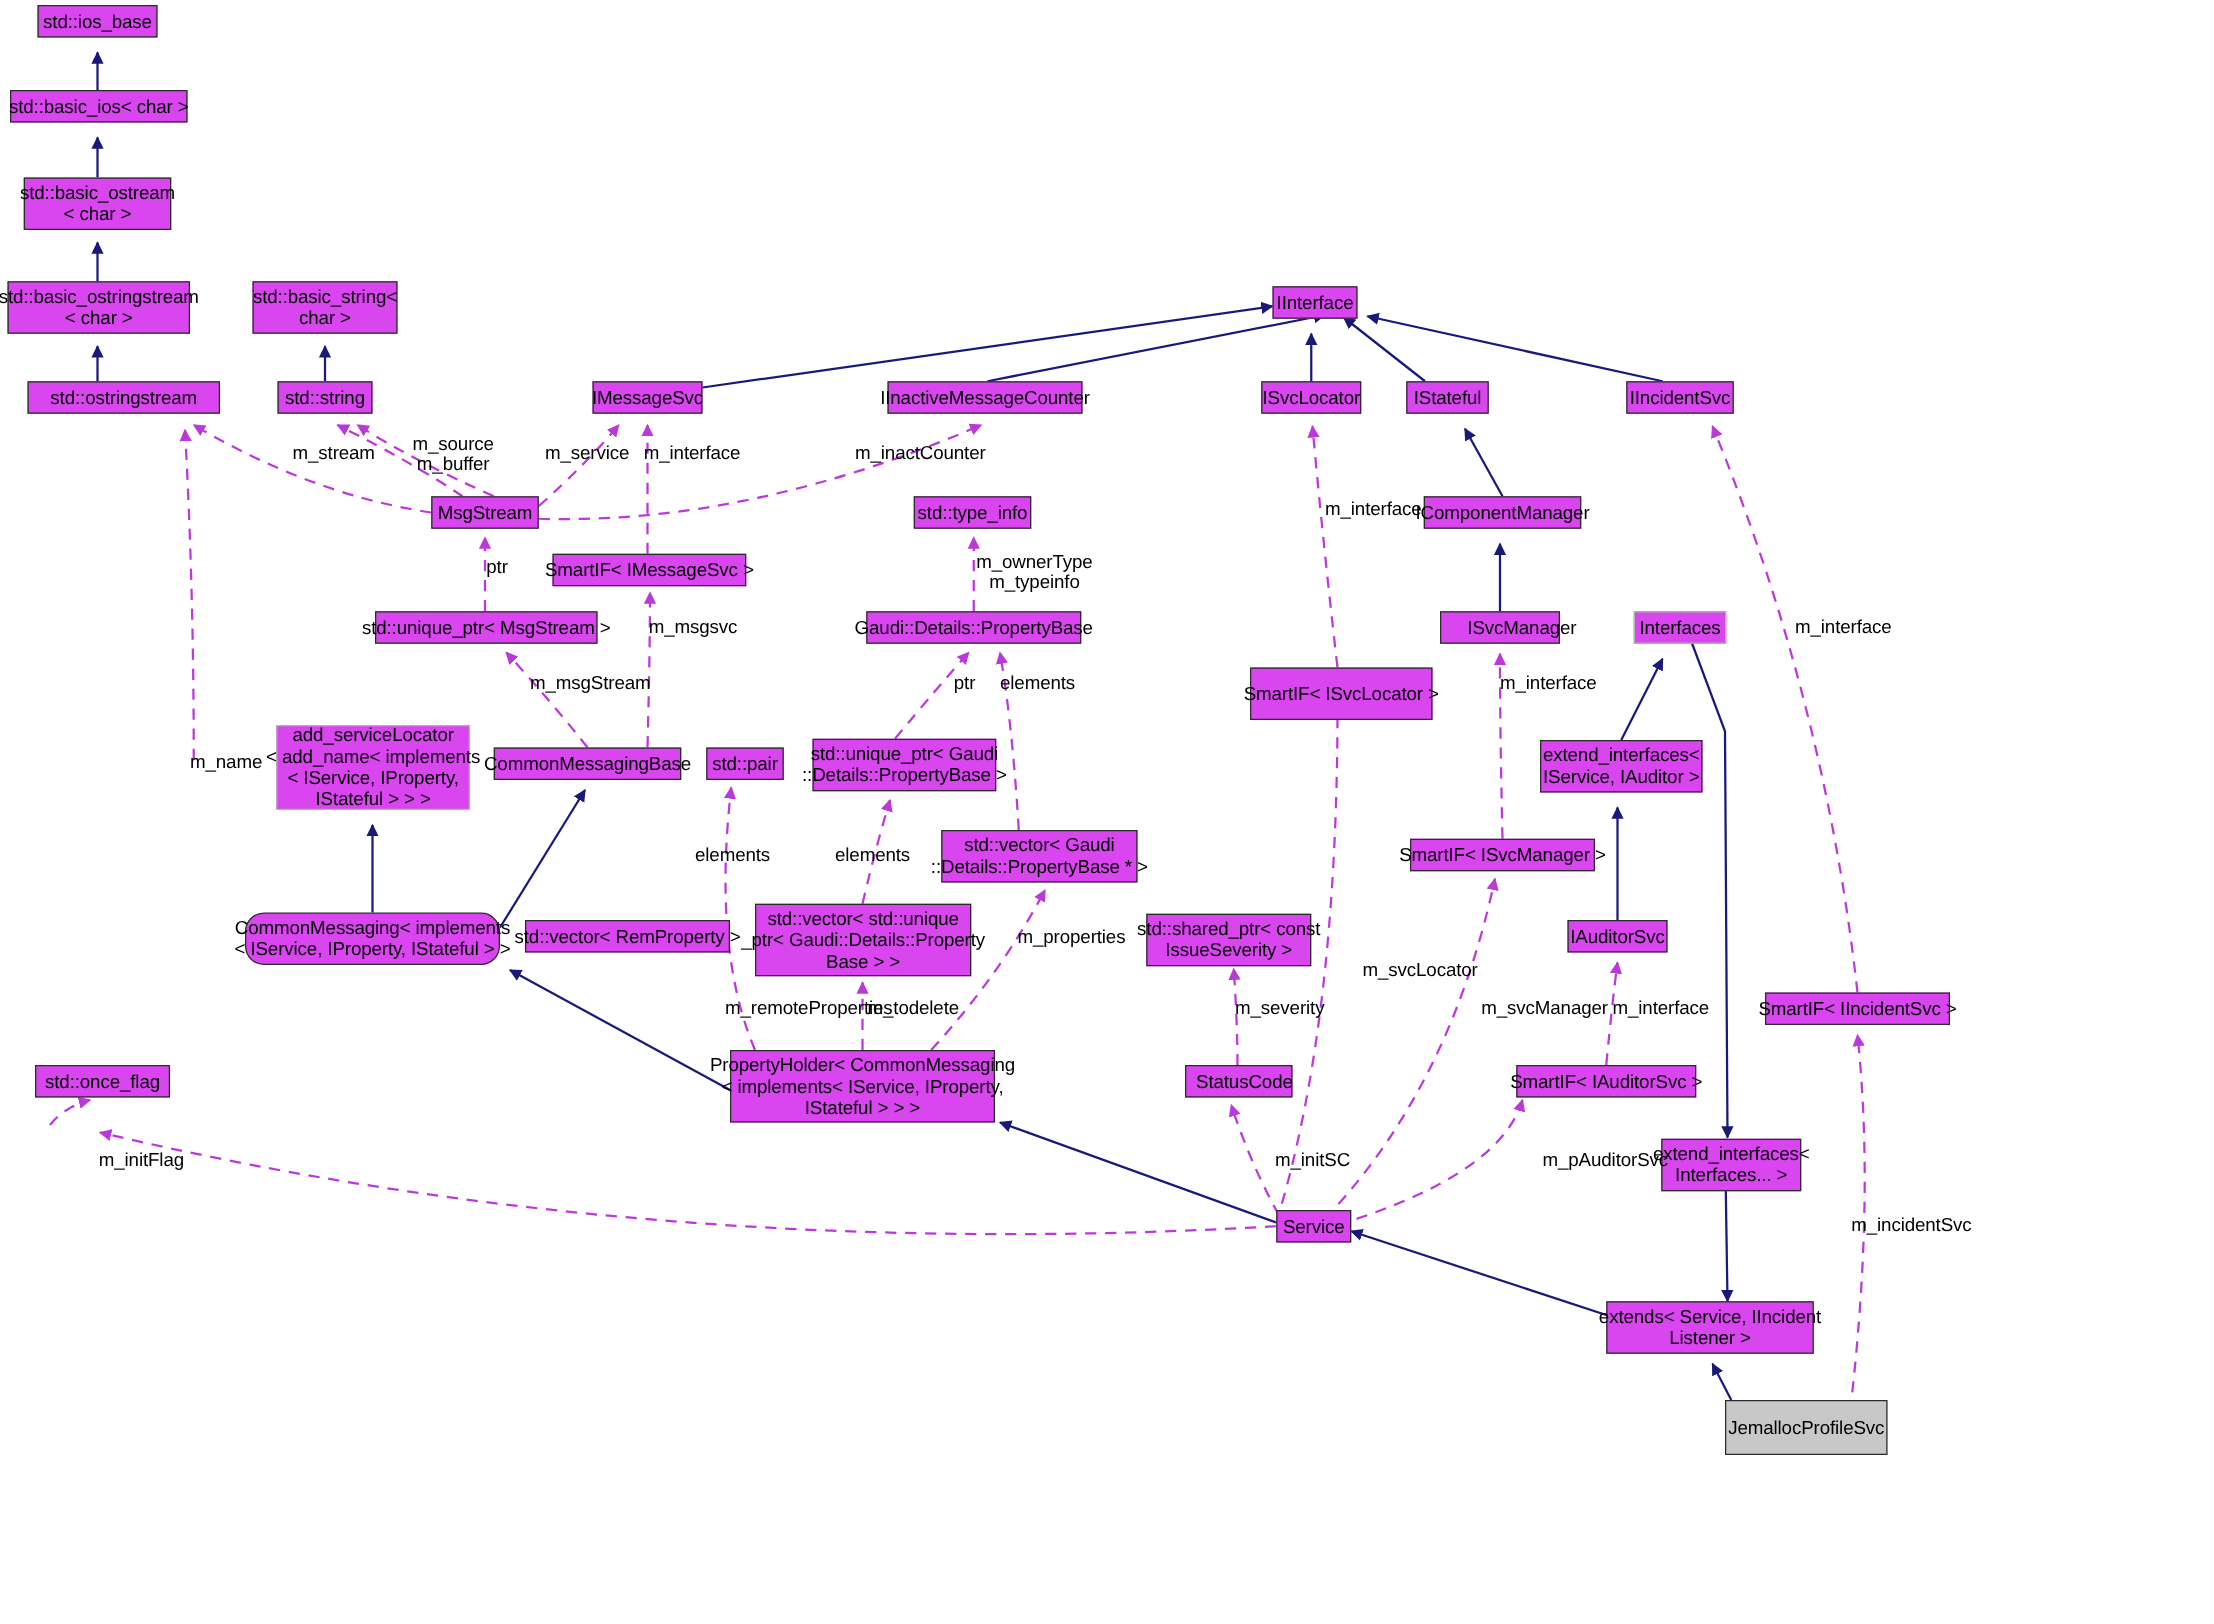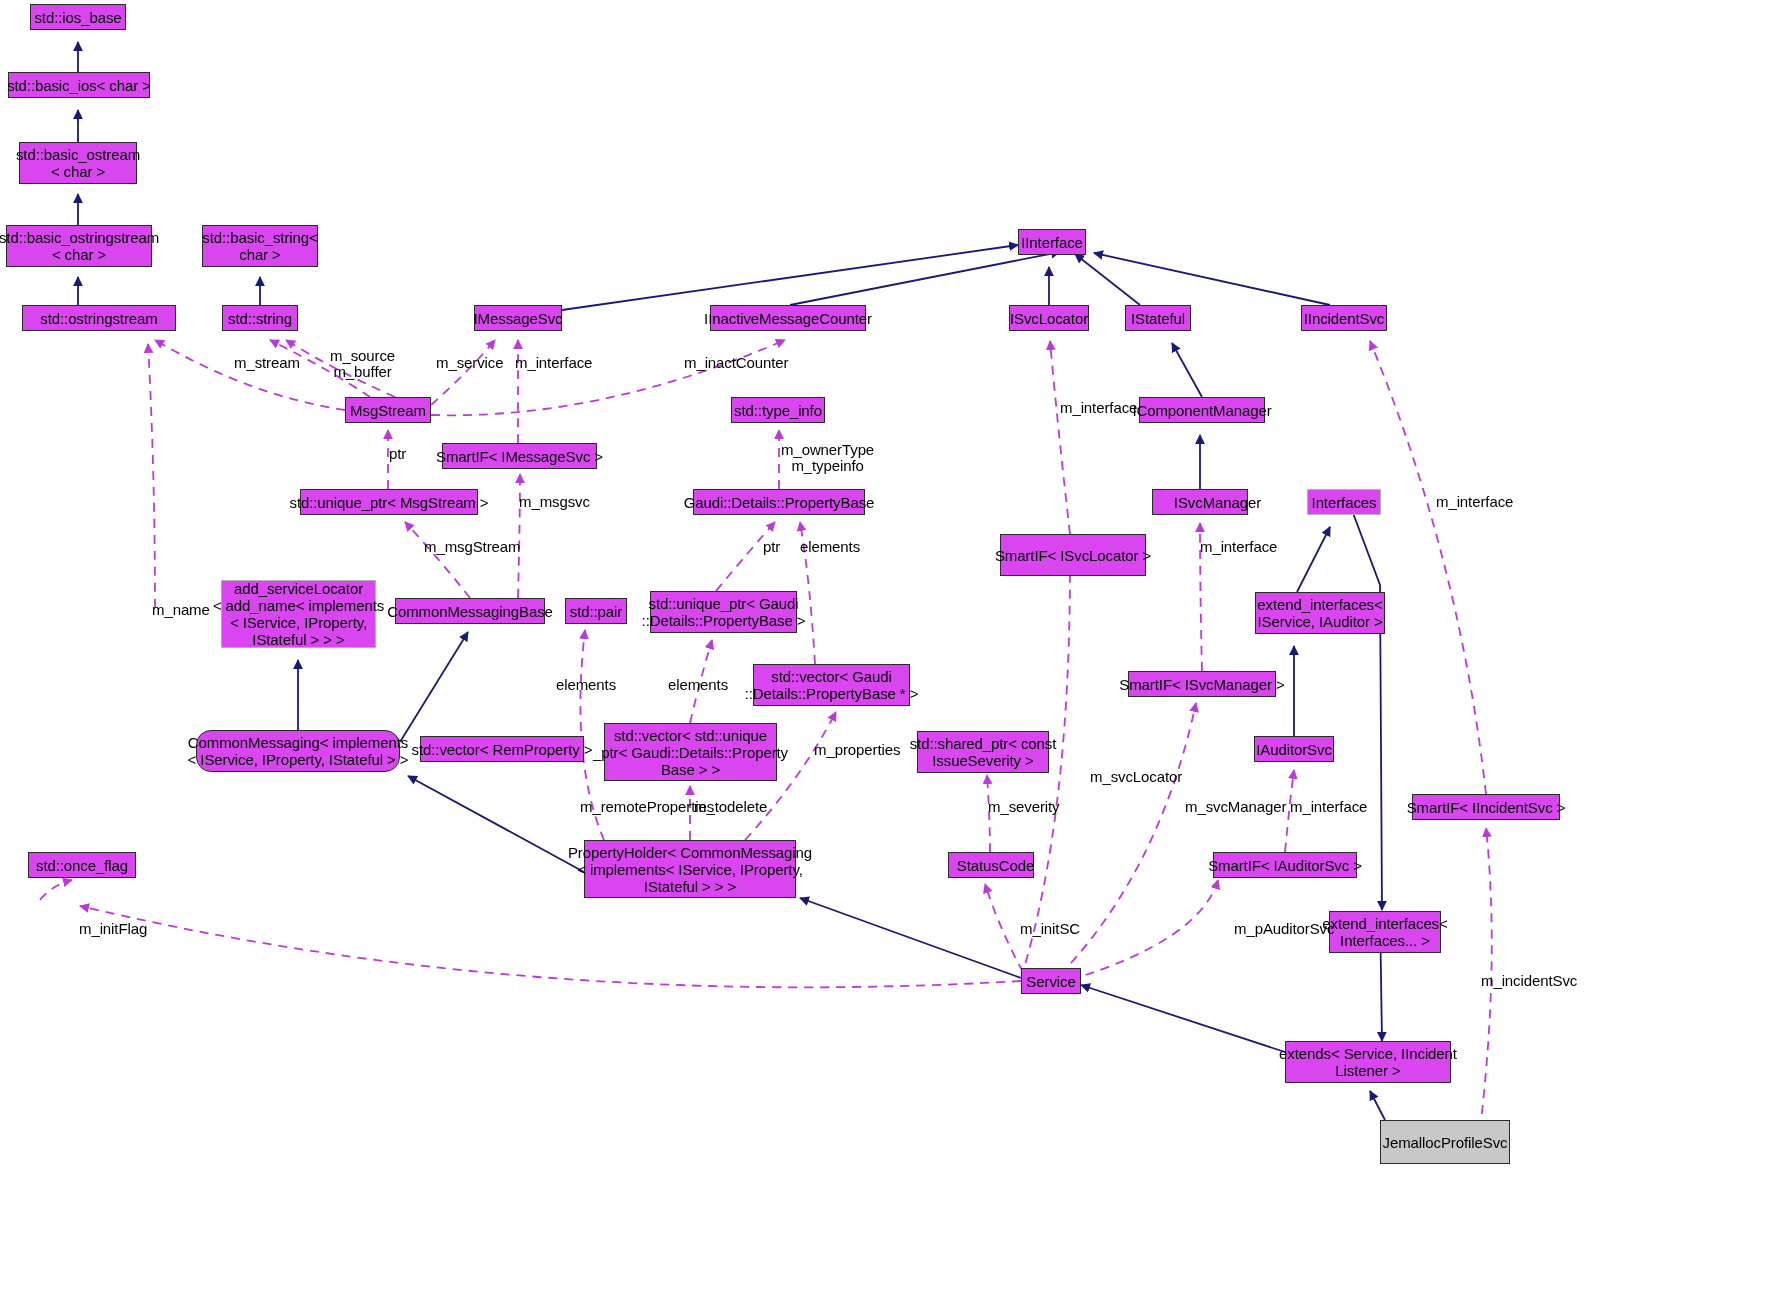--- a/index.html
+++ b/index.html
@@ -139,21 +139,21 @@
       <div class="node faint" style="left: 1307px; top: 489px; width: 74px; height: 26px;">Interfaces</div>
       <div class="node" style="left: 1000px; top: 534px; width: 146px; height: 42px;">SmartIF&lt; ISvcLocator &gt;</div>
       <div class="node faint" style="left: 221px; top: 580px; width: 155px; height: 68px;">add_serviceLocator
 &lt; add_name&lt; implements
 &lt; IService, IProperty,
 IStateful &gt; &gt; &gt;</div>
       <div class="node" style="left: 395px; top: 598px; width: 150px; height: 26px;">CommonMessagingBase</div>
       <div class="node" style="left: 565px; top: 598px; width: 62px; height: 26px;">std::pair</div>
       <div class="node" style="left: 650px; top: 591px; width: 147px; height: 42px;">std::unique_ptr&lt; Gaudi
 ::Details::PropertyBase &gt;</div>
-      <div class="node" style="left: 1232px; top: 592px; width: 130px; height: 42px; margin-left: 23px;">extend_interfaces&lt;
+      <div class="node" style="left: 1232px; top: 592px; width: 130px; height: 42px;">extend_interfaces&lt;
 IService, IAuditor &gt;</div>
       <div class="node" style="left: 753px; top: 664px; width: 157px; height: 42px;">std::vector&lt; Gaudi
 ::Details::PropertyBase * &gt;</div>
       <div class="node" style="left: 1128px; top: 671px; width: 148px; height: 26px;">SmartIF&lt; ISvcManager &gt;</div>
       <div class="node" style="left: 196px; top: 730px; width: 204px; height: 42px; border-radius: 15px;">CommonMessaging&lt; implements
 &lt; IService, IProperty, IStateful &gt; &gt;</div>
       <div class="node" style="left: 420px; top: 736px; width: 164px; height: 26px;">std::vector&lt; RemProperty &gt;</div>
       <div class="node" style="left: 604px; top: 723px; width: 173px; height: 58px;">std::vector&lt; std::unique
 _ptr&lt; Gaudi::Details::Property
 Base &gt; &gt;</div>

